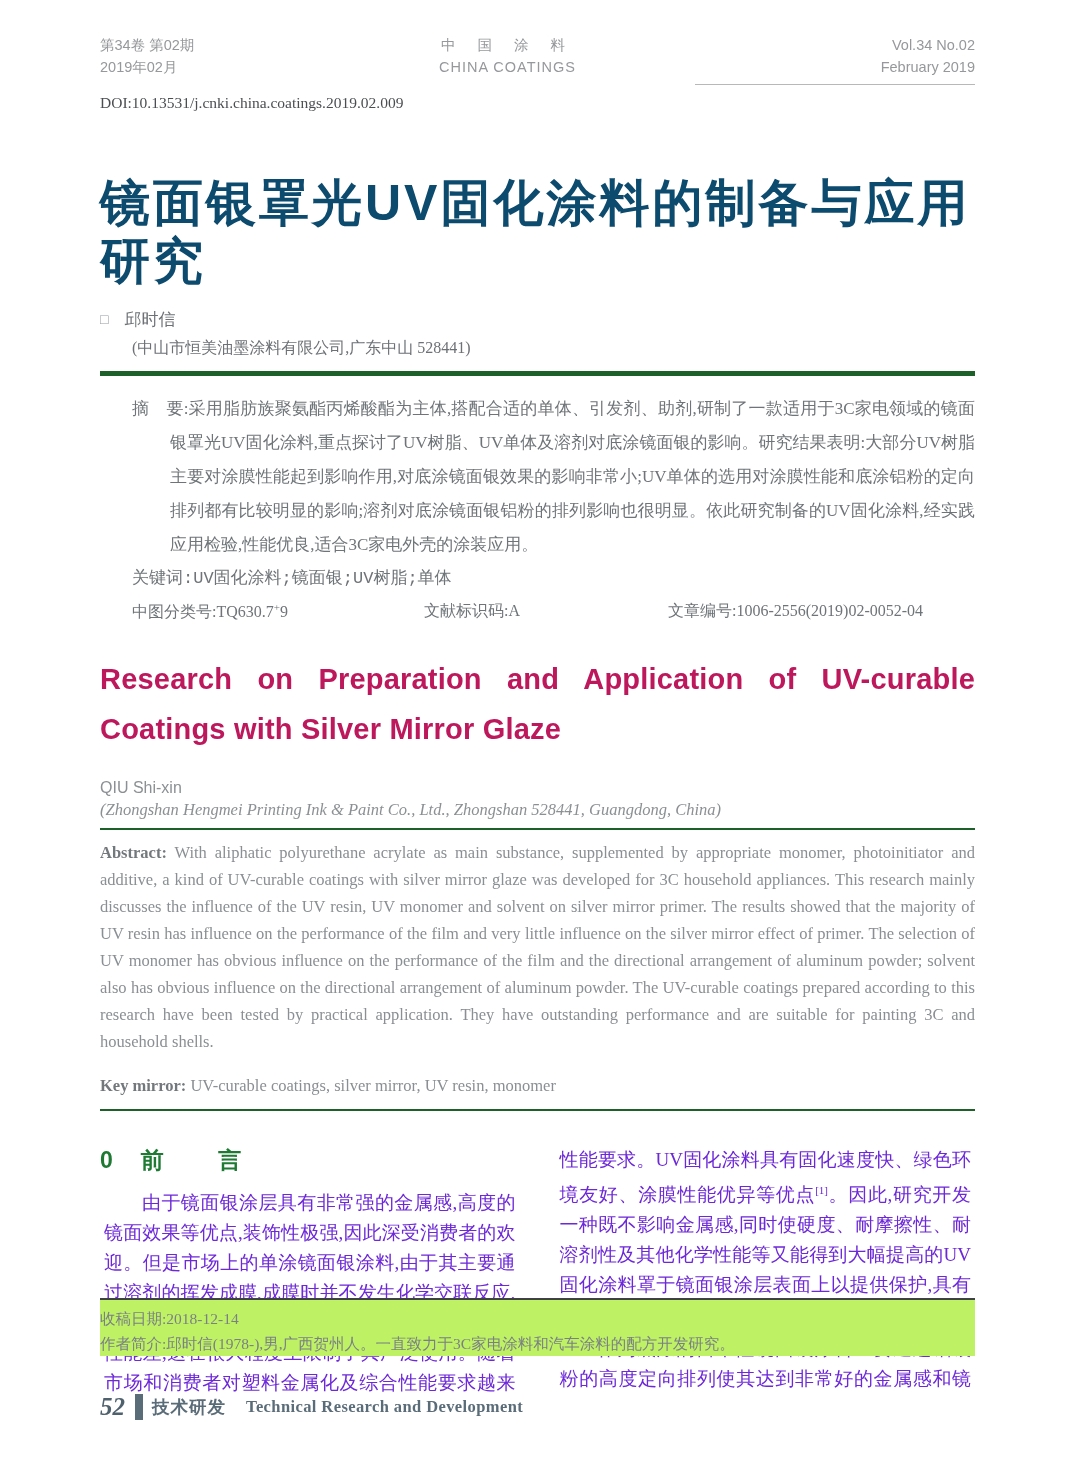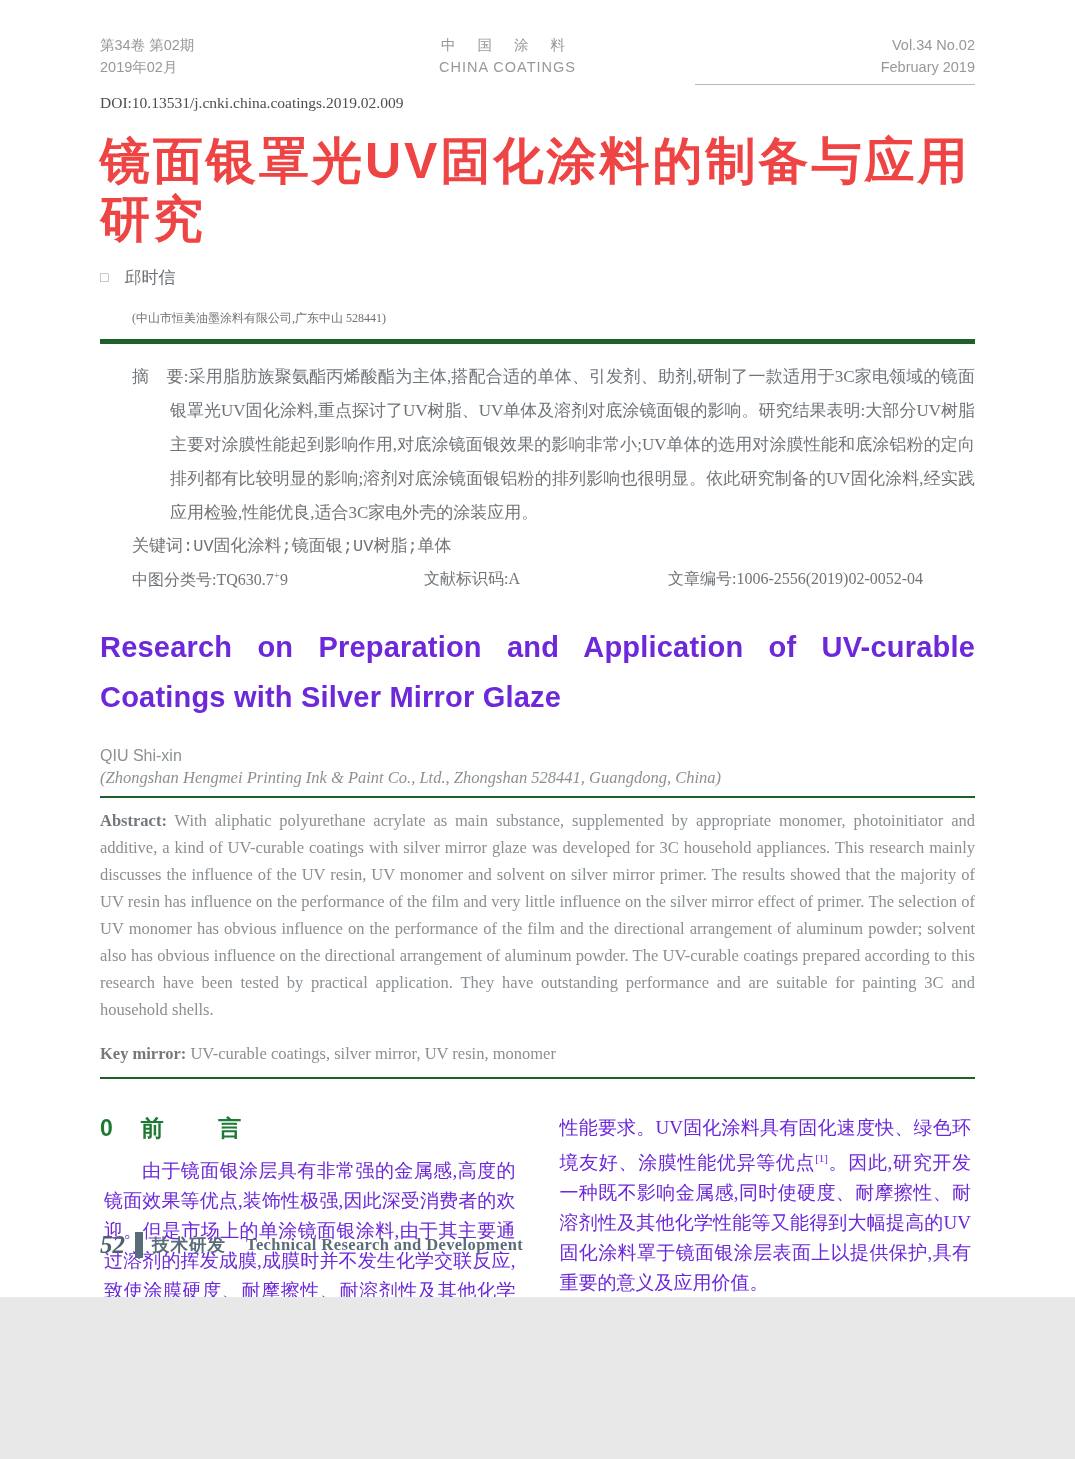--- a/index.html
+++ b/index.html
@@ -1,48 +1,48 @@
 <!DOCTYPE html>
 <html><head>
 <meta charset="utf-8">
 <style>
   html,body { margin:0; padding:0; background:#e8e8e8; }
   .page {
-    position:relative; width:1075px; height:1297px; margin:0 auto;
+    position:relative; width:1075px; height:1459px; margin:0 auto;
     box-sizing:border-box; padding:34px 100px 5px 100px;
     background:#ffffff; overflow:hidden;
     font-family:"Liberation Sans", sans-serif;
   }
 
   
   .journal-header { display:flex; justify-content:space-between; color:#96989b; font-size:14.5px; line-height:1.55; }
   .jh-left { min-width:220px; }
   .jh-center { text-align:center; }
   .jh-center .cn { letter-spacing:9px; }
   .jh-center .en { letter-spacing:1px; }
   .jh-right { text-align:right; min-width:280px; border-bottom:1px solid #b8b8b8; padding-bottom:5px; height:fit-content; }
   .doi { margin-top:9px; font-family:"Liberation Serif", serif; font-size:15.5px; color:#4b4e51; }
 
   
-  .title-cn { margin:20px 0 0 0; max-width:880px; font-size:50px; font-weight:700; color:#ef4444; line-height:1.16; letter-spacing:3px; }
+  .title-cn { margin:62px 0 0 0; max-width:880px; font-size:50px; font-weight:700; color:#0c4a6e; line-height:1.16; letter-spacing:3px; }
   .author-row { margin-top:18px; display:flex; align-items:center; font-size:17px; color:#6d7175; }
   .author-marker { color:#9aa0a4; font-size:14px; margin-right:16px; }
-  .affiliation-cn { margin-top:21px; margin-left:32px; font-size:12px; color:#6d7175; font-family:"Liberation Serif", serif; }
+  .affiliation-cn { margin-top:7px; margin-left:32px; font-size:16px; color:#6d7175; font-family:"Liberation Serif", serif; }
   .bar-thick { margin-top:12px; height:5px; background:#1d602a; }
 
   
   .abstract-cn { margin:16px 0 0 32px; padding-left:38px; text-indent:-38px; font-family:"Liberation Serif", serif;
                  font-size:17px; line-height:34px; color:#6f7478; text-align:justify; }
   .keywords-cn { margin-left:32px; font-family:Liberation Mono, monospace; font-size:17px; line-height:34px; color:#6f7478; }
   .meta-row { margin:5px 0 0 32px; display:flex; font-family:"Liberation Serif", serif; font-size:16px; color:#6f7478; }
   .meta-row .m1 { width:292px; } .meta-row .m2 { width:244px; }
   .meta-row sup { font-size:11px; }
 
   
-  .title-en { margin-top:32px; font-size:29px; font-weight:700; color:#6d28d9; line-height:1.72;
+  .title-en { margin-top:32px; font-size:29px; font-weight:700; color:#be185d; line-height:1.72;
               text-align:justify; text-align-last:left; letter-spacing:0.2px; }
   .author-en { margin-top:12px; font-size:16px; color:#8b9093; }
   .affil-en { margin-top:3px; font-family:"Liberation Serif", serif; font-style:italic; font-size:16.5px; color:#8b9093; }
   .rule-green { margin-top:8px; height:2px; background:#1d602a; }
   .abstract-en { margin-top:9px; font-family:"Liberation Serif", serif; font-size:16.5px; line-height:27px; color:#8a8f93; text-align:justify; }
   .abstract-en .b, .keywords-en .b { font-weight:700; color:#73787c; }
   .keywords-en { font-family:"Liberation Serif", serif; font-size:16.5px; line-height:27px; color:#8a8f93; }
   .rule-green2 { margin-top:10px; height:2px; background:#1d602a; }
 
   

